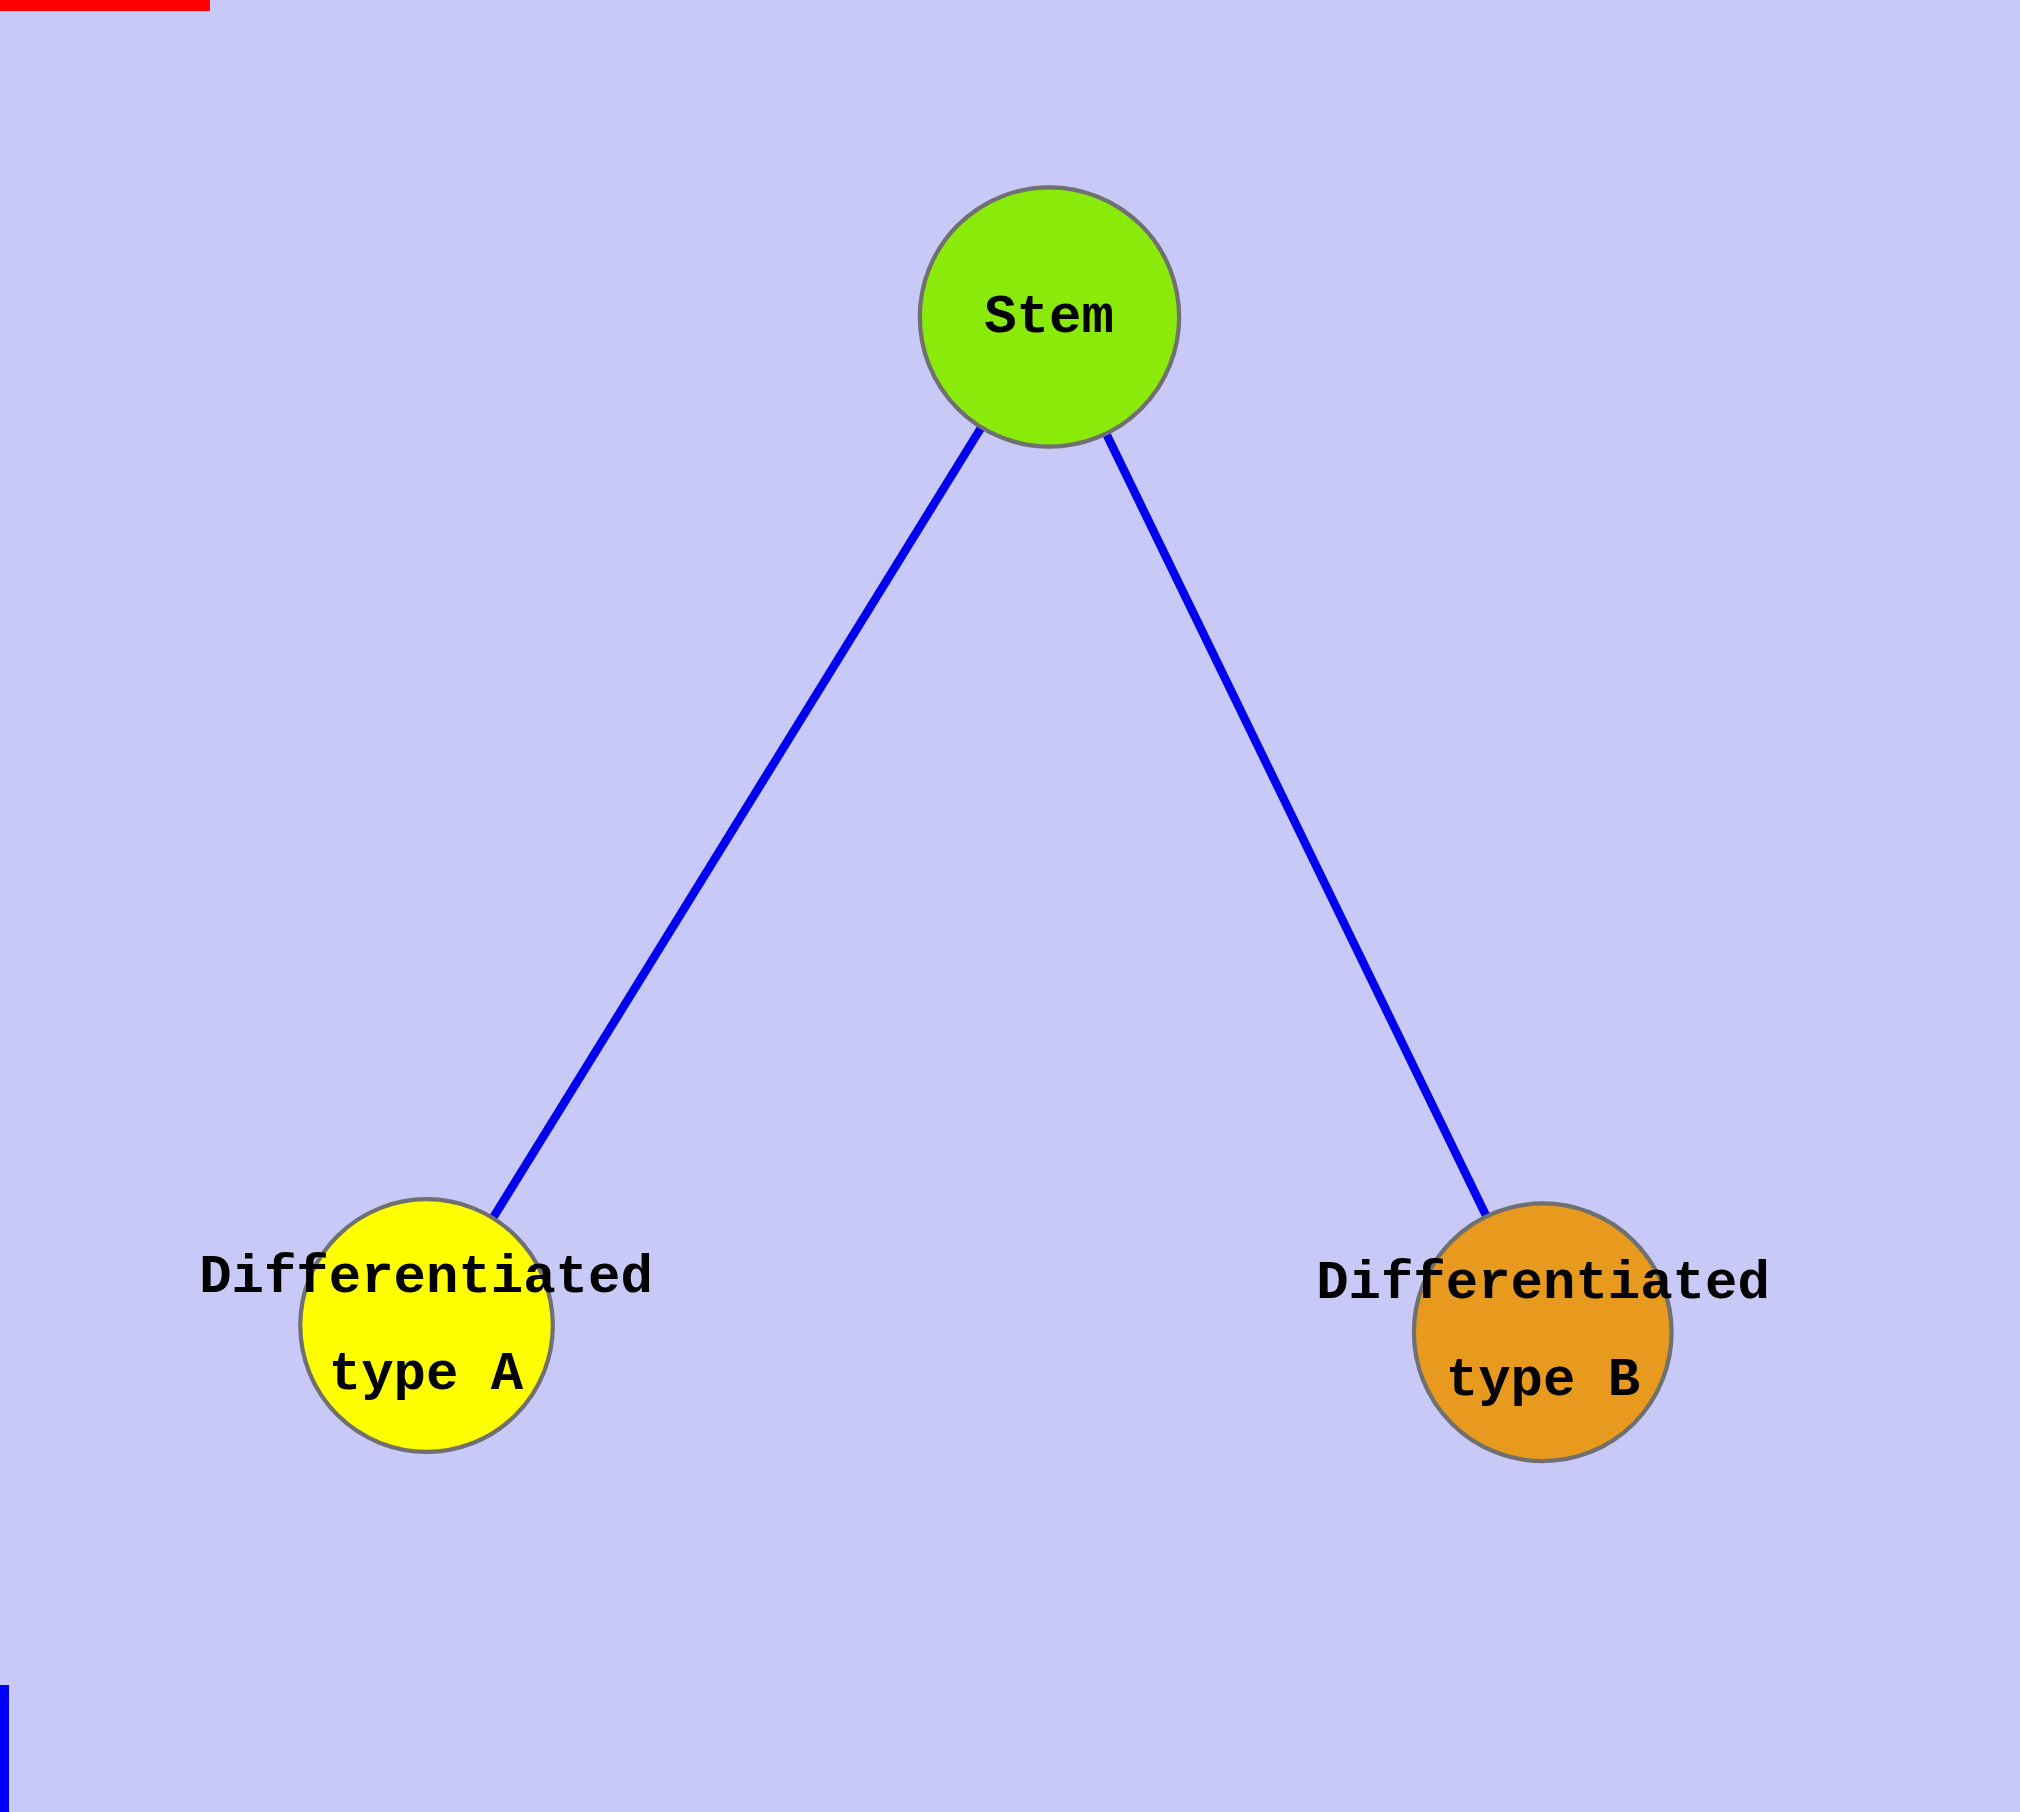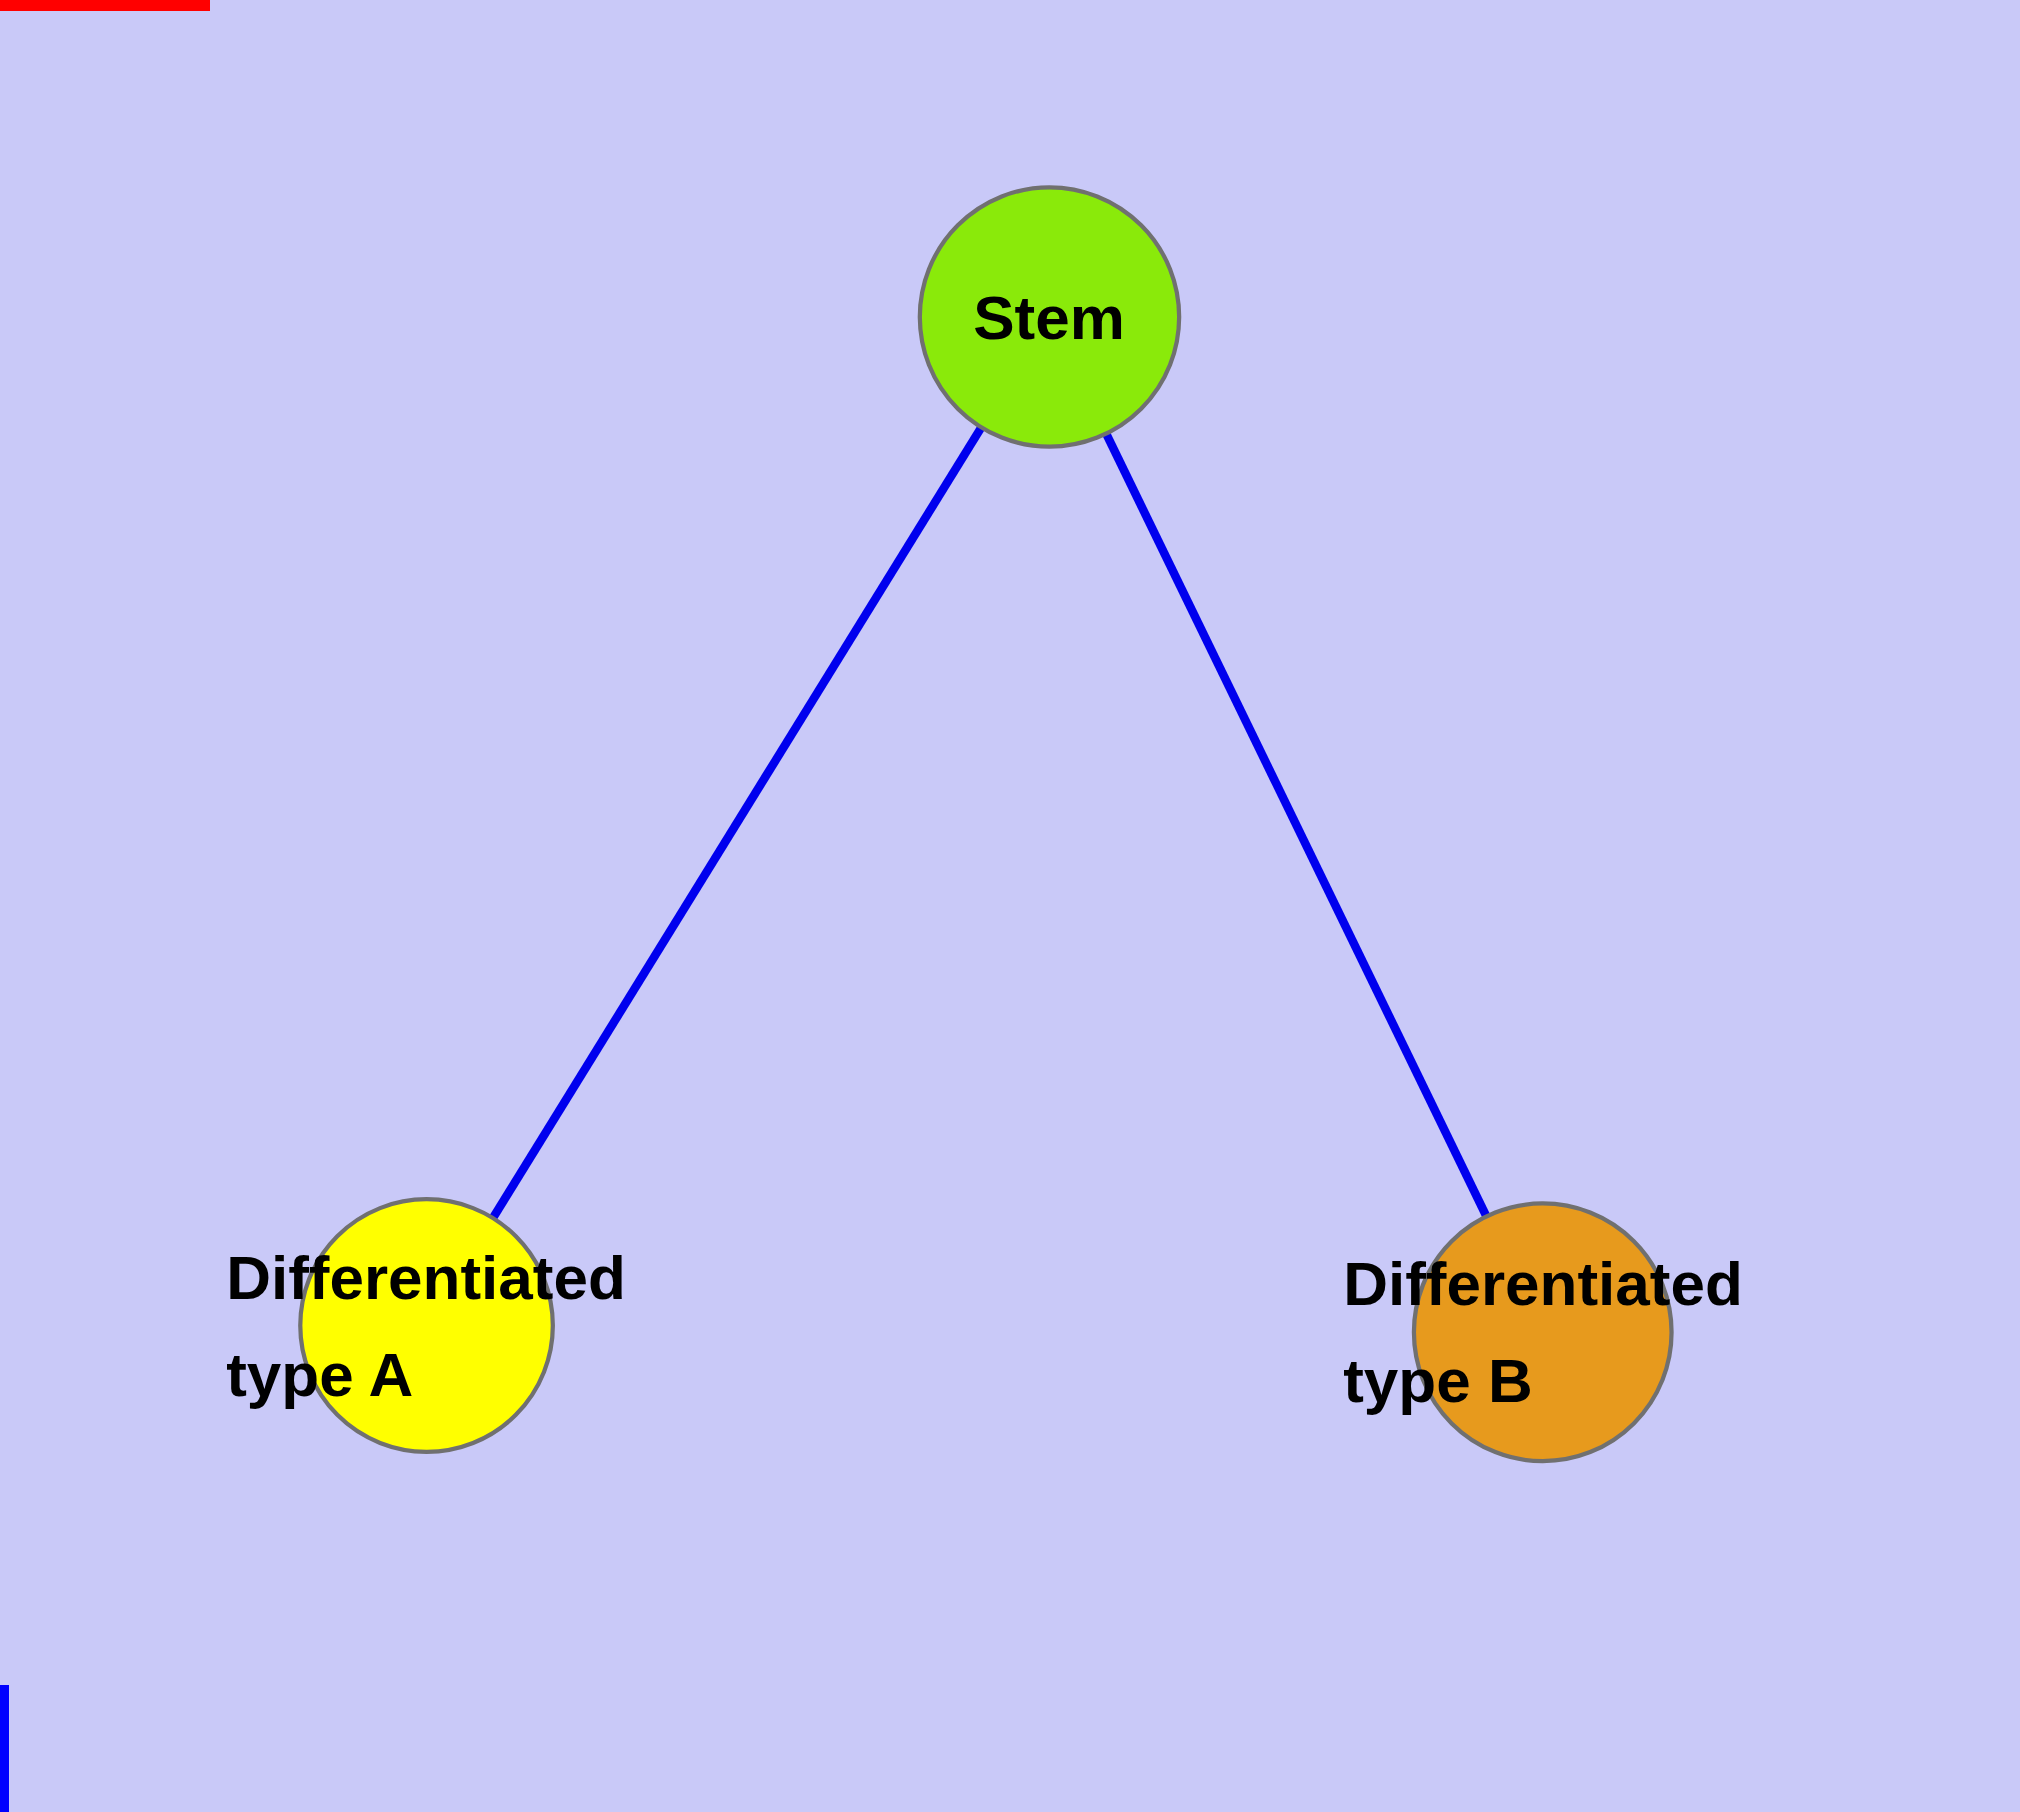--- a/index.html
+++ b/index.html
@@ -10,24 +10,26 @@
     font-family: "Liberation Sans", sans-serif;
   }
   #diagram-svg { position: absolute; left: 0; top: 0; display: block; }
   .edge { fill: none; stroke-width: 10; stroke-linecap: butt; }
   .node-circle { stroke-width: 5; }
   .node-label {
     position: absolute;
     transform: translate(-50%, -50%);
     width: max-content;
     font-weight: 700;
-    font-size: 62px;
+    font-size: 54px;
     line-height: 97px;
     color: #000000;
+    text-align: center;
     white-space: pre-line;
+    font-family: Liberation Mono, monospace;
   }
   .artifact { position: absolute; }
 </style>
 </head>
 <body>
 
 <div id="canvas" style="width: 2021px; height: 1812px; background: rgb(201, 201, 248);">
 
   <svg id="diagram-svg" xmlns="http://www.w3.org/2000/svg" width="2021" height="1812" viewBox="0 0 2384 2138">
 

